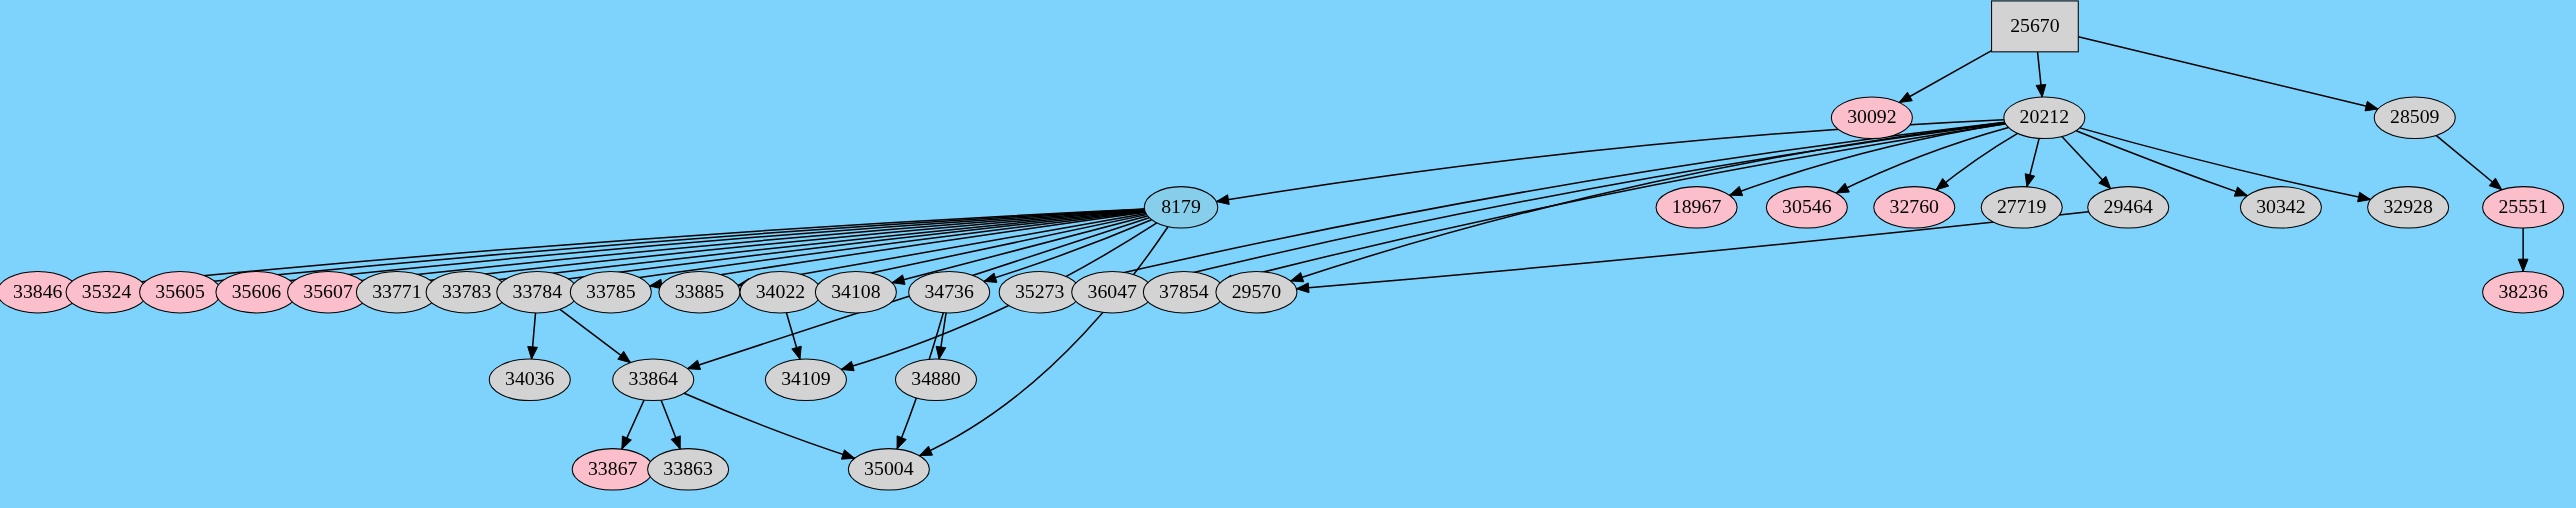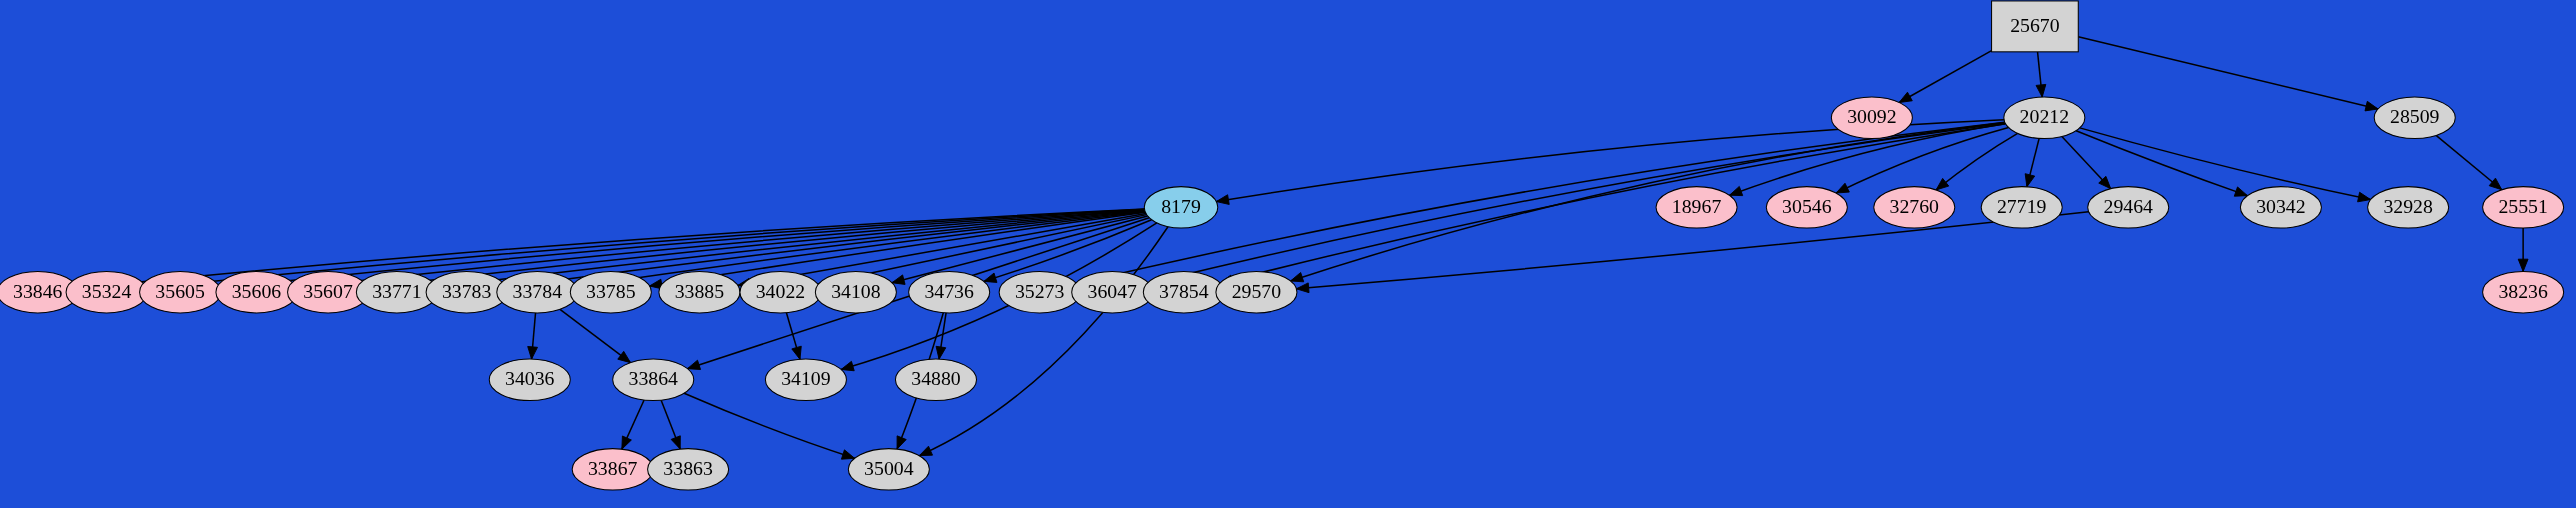--- a/index.html
+++ b/index.html
@@ -1,17 +1,17 @@
 <!DOCTYPE html>
 <html style="font-size:15px"><head>
 <meta charset="utf-8">
 <style>
   html,body{margin:0;padding:0;background:#ffffff;}
   body{font-family:"Liberation Serif", serif;}
-  #graph-wrap{position:relative;width:2576px;height:508px;background:#1d4ed8;overflow:hidden;}
+  #graph-wrap{position:relative;width:2576px;height:508px;background:#7dd3fc;overflow:hidden;}
   svg#graph{display:block;width:2576px;height:508px;}
   .node-shape{stroke:#000000;stroke-width:1.1;}
   .node-label{font-family:"Liberation Serif","DejaVu Serif",serif;font-size:21px;fill:#000;text-anchor:middle;dominant-baseline:middle;}
   .edge-path{fill:none;stroke:#000000;stroke-width:1.6;}
   .edge-head{fill:#000000;stroke:#000000;stroke-width:1;}
 </style>
 </head>
 <body>
 
 <div id="graph-wrap">

